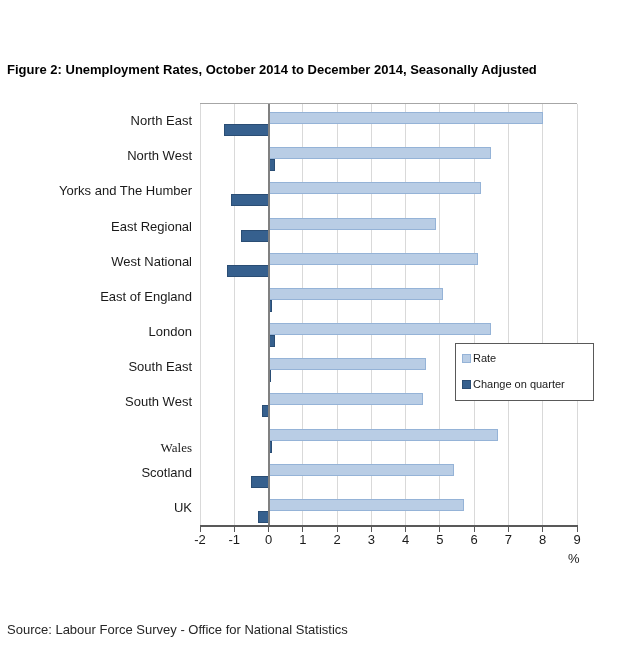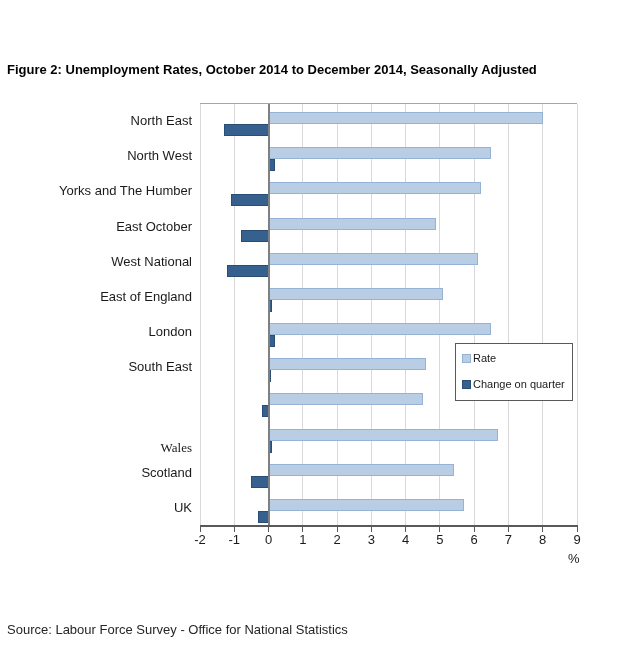--- a/index.html
+++ b/index.html
@@ -32,21 +32,21 @@
     font-size: 13px; color: #1a1a1a; white-space: nowrap;
   }
   .x-axis-line { position: absolute; left: 200px; top: 525px; width: 378px; height: 2px; background: #595959; }
   .x-tick { position: absolute; width: 1px; height: 5px; top: 527px; background: #595959; }
   .x-tick-label {
     position: absolute; top: 532px; transform: translateX(-50%);
     font-size: 13px; color: #1a1a1a;
   }
   .x-unit { position: absolute; top: 551px; left: 568px; font-size: 13px; color: #1a1a1a; }
   .legend {
-    position: absolute; left: 455px; top: 343px; width: 118px; height: 58px;
+    position: absolute; left: 455px; top: 343px; width: 139px; height: 58px;
     border: 1px solid #595959; background: #ffffff; box-sizing: border-box;
   }
   .legend-item {
     position: absolute; left: 6px; height: 14px;
     display: flex; align-items: center;
     font-size: 11px; color: #1a1a1a; white-space: nowrap;
   }
   .legend-swatch { width: 9px; height: 9px; margin-right: 2px; box-sizing: border-box; }
   .source-note {
     position: absolute; left: 7px; top: 622px;
@@ -57,25 +57,26 @@
 <body>
 
 <div class="page">
   <div class="figure-title">Figure 2: Unemployment Rates, October 2014 to December 2014, Seasonally Adjusted</div>
 
   <div class="chart">
     <div class="cat-labels" id="cat-labels">
         <div class="cat-label" style="top: 0px; height: 35.1667px;">North East</div>
         <div class="cat-label" style="top: 35.1667px; height: 35.1667px;">North West</div>
         <div class="cat-label" style="top: 70.3333px; height: 35.1667px;">Yorks and The Humber</div>
-        <div class="cat-label" style="top: 105.5px; height: 35.1667px;">East October</div>
+        <div class="cat-label" style="top: 105.5px; height: 35.1667px;">East Regional</div>
         <div class="cat-label" style="top: 140.667px; height: 35.1667px;">West National</div>
         <div class="cat-label" style="top: 211px; height: 35.1667px;">London</div>
         <div class="cat-label" style="top: 175.833px; height: 35.1667px;">East of England</div>
         <div class="cat-label" style="top: 246.167px; height: 35.1667px;">South East</div>
+        <div class="cat-label" style="top: 281.333px; height: 35.1667px;">South West</div>
         <div class="cat-label" style="top: 327px; height: 35.1667px; font-family: Liberation Serif, serif;">Wales</div>
         <div class="cat-label" style="top: 351.667px; height: 35.1667px;">Scotland</div>
         <div class="cat-label" style="top: 386.833px; height: 35.1667px;">UK</div>
       </div>
     <div class="plot" id="plot">
         <div class="gridline" style="left: -0.5px;"></div>
         <div class="gridline" style="left: 33.7727px;"></div>
         <div class="gridline" style="left: 102.318px;"></div>
         <div class="gridline" style="left: 136.591px;"></div>
         <div class="gridline" style="left: 170.864px;"></div>

